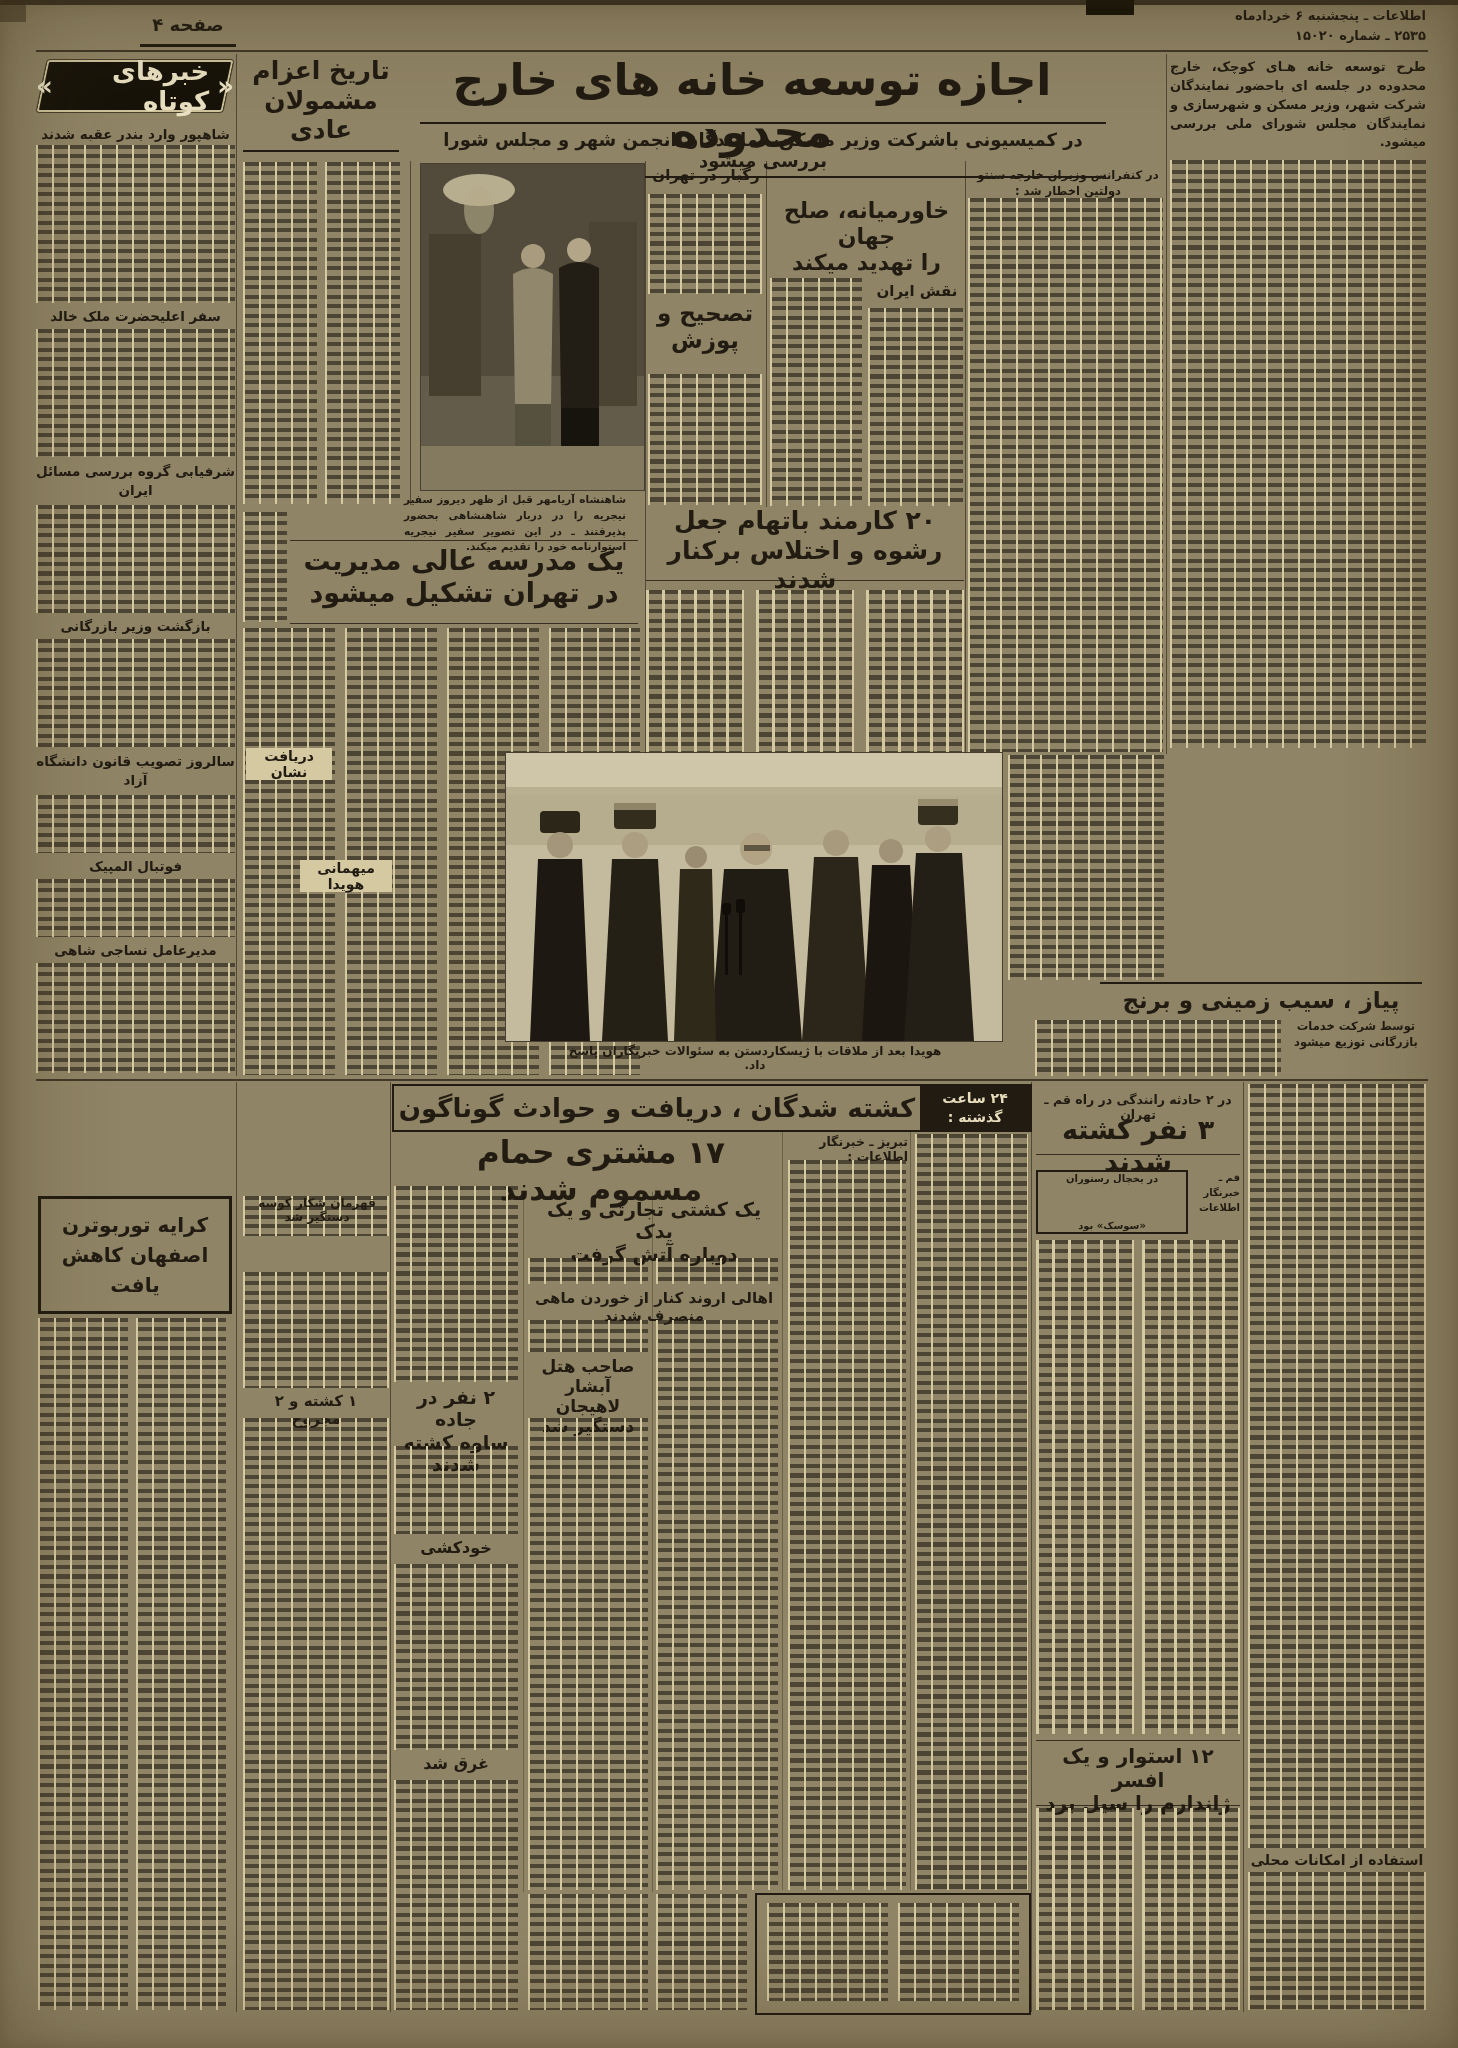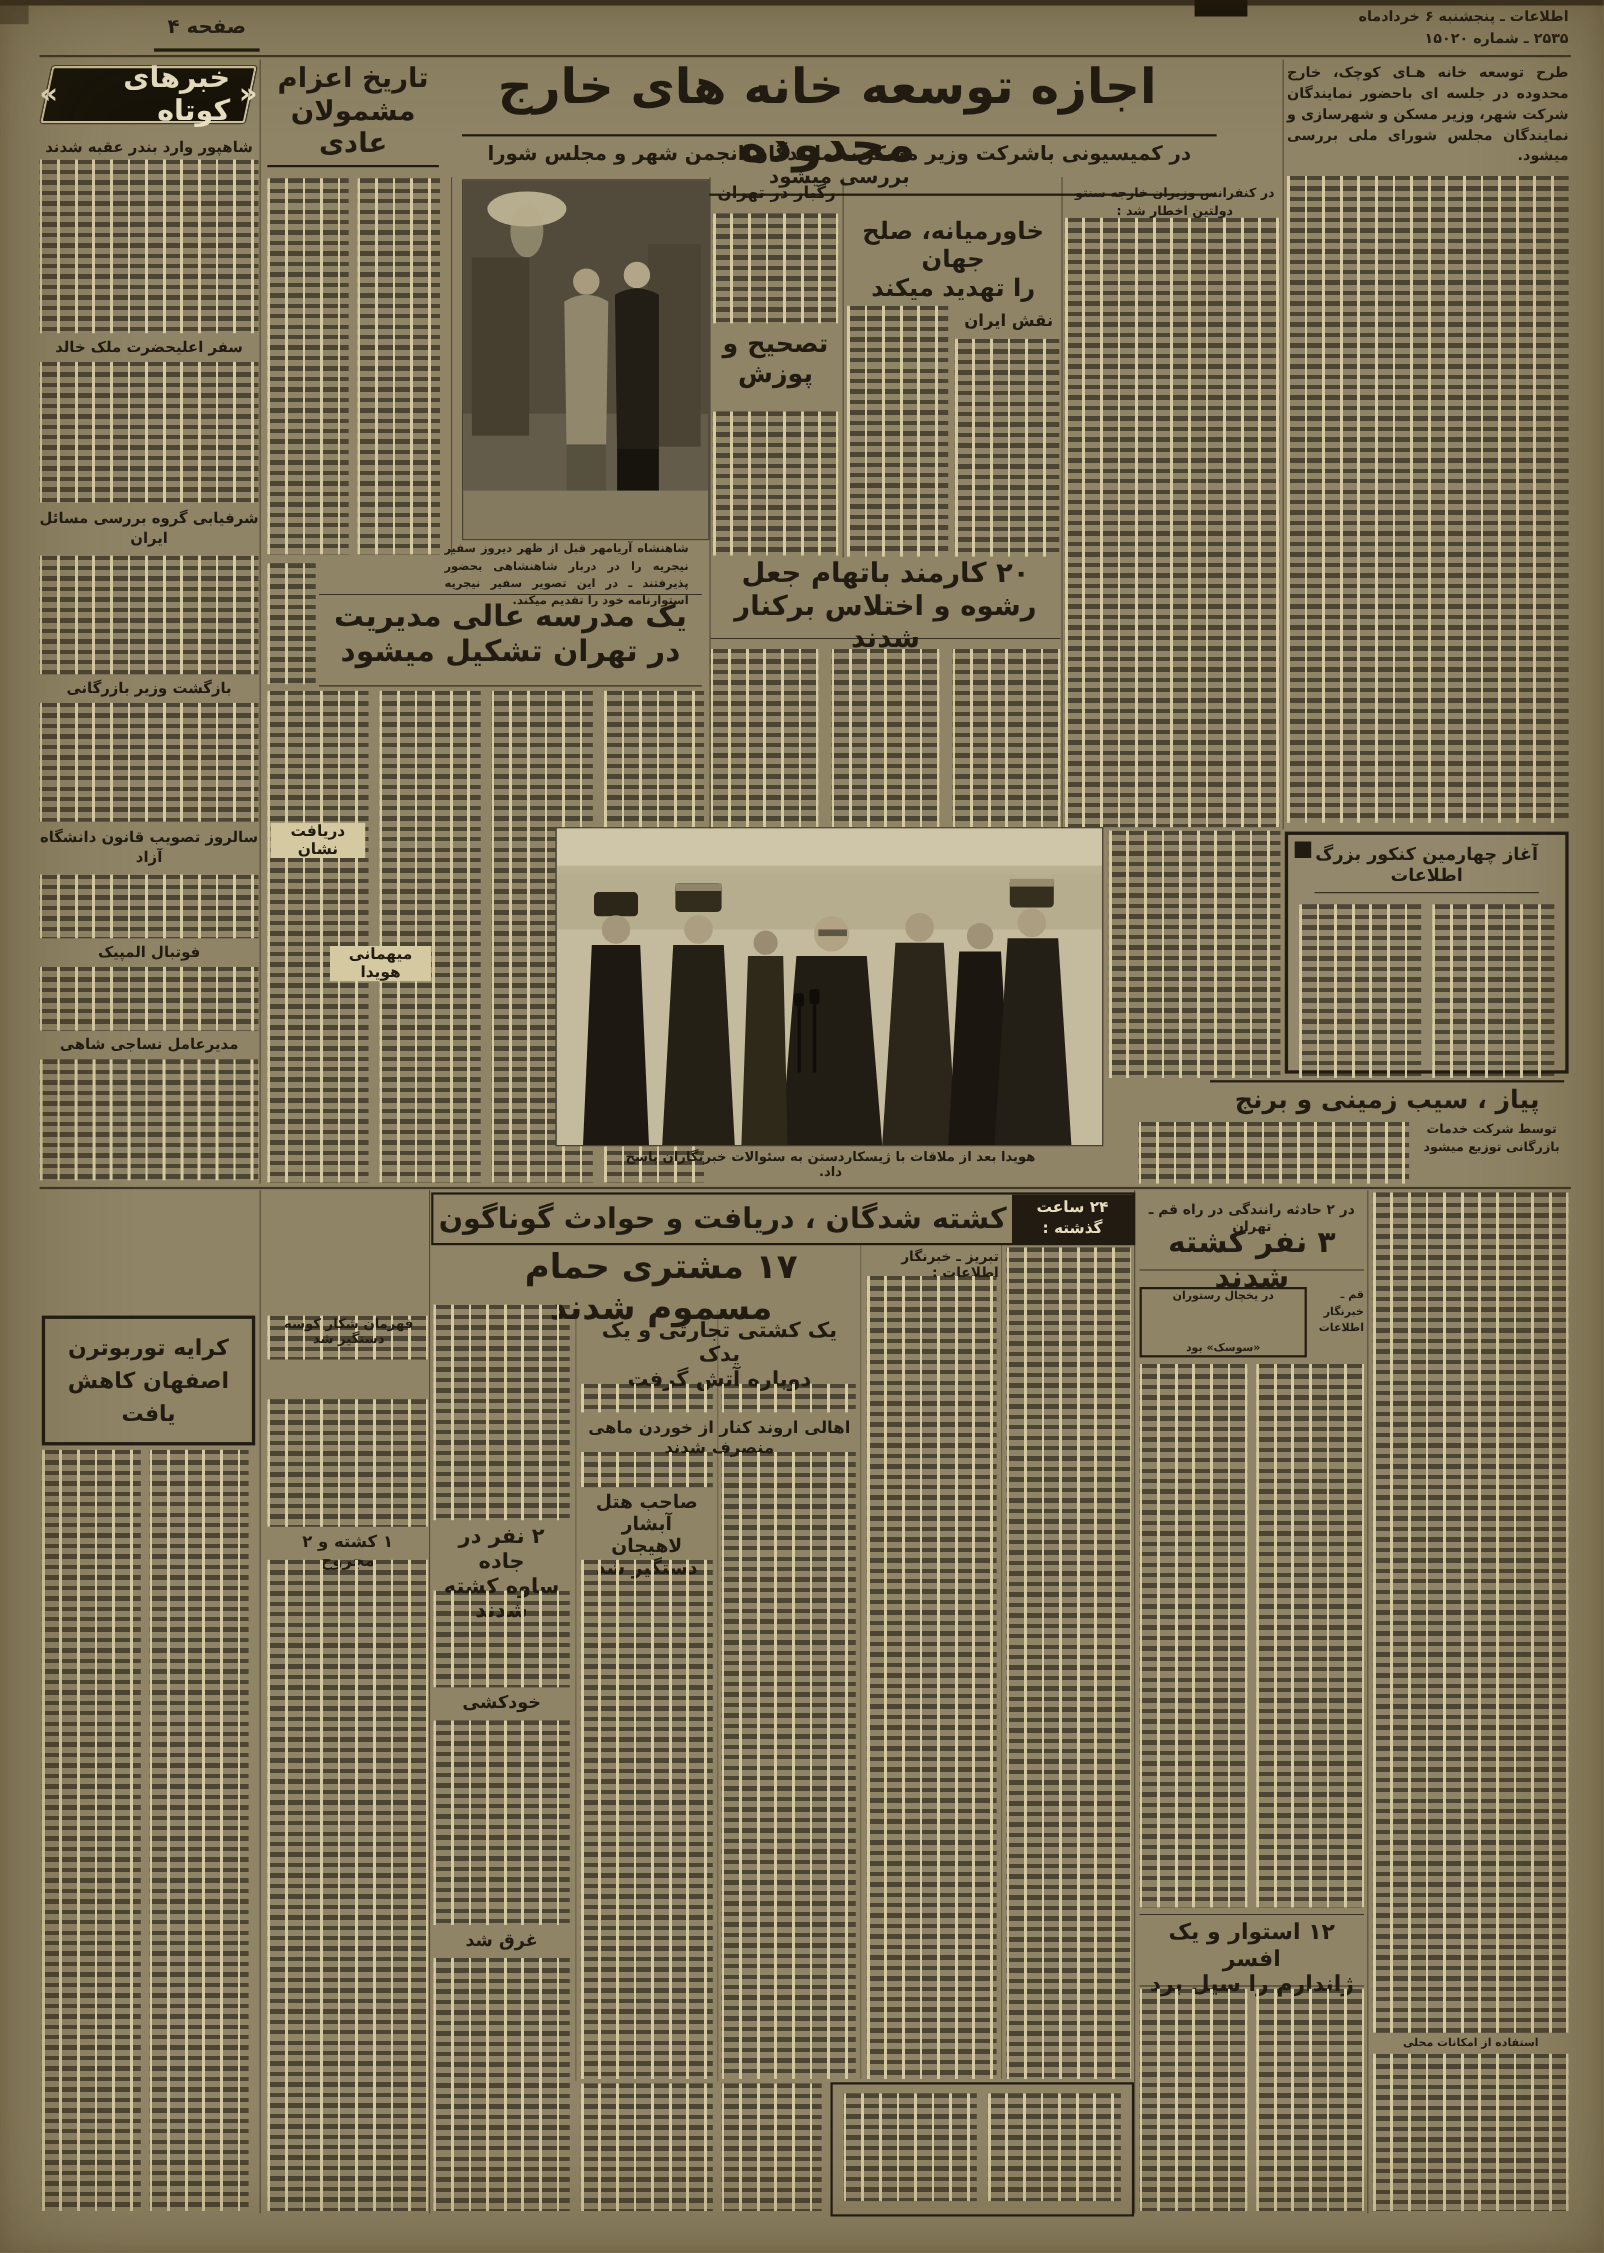--- a/index.html
+++ b/index.html
@@ -184,28 +184,20 @@
       <circle cx="432" cy="86" r="13" fill="#ab9e81"></circle>
       <path d="M410 100 L456 100 L468 288 L398 288 Z" fill="#231f16"></path>
 
       <circle cx="190" cy="104" r="11" fill="#998c70"></circle>
       <path d="M174 116 L206 116 L210 288 L168 288 Z" fill="#2e2919"></path>
     </svg>
   </div>
   <div class="abs caption" style="left:560px;top:1044px;width:390px;font-size:12px;text-align:center;">هویدا بعد از ملاقات با ژیسکاردستن به سئوالات خبرنگاران پاسخ داد.</div>
 
   <div class="abs sim" style="left:1008px;top:755px;width:156px;height:225px;"></div>
-  <div class="abs boxed3" style="left:1168px;top:756px;width:252px;height:214px;background:rgba(255,255,255,.04);">
-    <div class="abs" style="left:6px;top:6px;width:15px;height:15px;background:var(--ink);"></div>
-    <div class="sub" style="margin:8px 24px 6px 24px;font-size:16px;border-bottom:1.5px solid rgba(33,27,18,.8);padding-bottom:6px;">آغاز چهارمین کنکور بزرگ اطلاعات</div>
-    <div style="display:flex;gap:10px;padding:4px 10px;">
-      <div class="sim" style="flex:1;height:158px;"></div>
-      <div class="sim" style="flex:1;height:158px;"></div>
-    </div>
-  </div>
 
   <div class="abs hl" style="left:1100px;top:982px;width:322px;font-size:23px;border-top:2px solid var(--ink);padding-top:3px;">پیاز ، سیب زمینی و برنج</div>
   <div class="abs sub" style="left:1288px;top:1018px;width:136px;font-size:11.5px;line-height:1.4;">توسط شرکت خدمات بازرگانی توزیع میشود</div>
   <div class="abs sim" style="left:1035px;top:1020px;width:246px;height:56px;"></div>
 
   <div class="hr" style="left:36px;top:1079px;width:1392px;height:1.5px;"></div>
 
   <div class="abs boxed" style="left:392px;top:1084px;width:636px;height:44px;display:flex;align-items:stretch;">
     <div style="width:110px;background:var(--ink);color:#e7ddbd;font-weight:700;font-size:14px;line-height:1.35;display:flex;flex-direction:column;align-items:center;justify-content:center;">
       <span>۲۴ ساعت</span>
@@ -265,21 +257,21 @@
   <div class="abs sim" style="left:1142px;top:1240px;width:98px;height:494px;"></div>
   <div class="abs hl ruled" style="left:1036px;top:1740px;width:204px;height:60px;font-size:20px;padding-top:4px;">
     <div>۱۲ استوار و یک افسر</div>
     <div>ژاندارم را سیل برد</div>
   </div>
   <div class="abs sim" style="left:1036px;top:1808px;width:98px;height:202px;"></div>
   <div class="abs sim" style="left:1142px;top:1808px;width:98px;height:202px;"></div>
 
   <div class="abs flex-col" style="left:1248px;top:1084px;width:178px;height:926px;">
     <div class="sim" style="height:764px;"></div>
-    <div class="sub" style="font-size:10px;margin:4px 0;">استفاده از امکانات محلی</div>
+    <div class="sub" style="font-size:14px;margin:4px 0;">استفاده از امکانات محلی</div>
     <div class="sim" style="flex:1;"></div>
   </div>
 
   <div class="abs sim" style="left:243px;top:1196px;width:146px;height:40px;"></div>
   <div class="abs hl" style="left:245px;top:1196px;width:144px;font-size:12px;">قهرمان شکار کوسه دستگیر شد</div>
   <div class="abs sim" style="left:243px;top:1272px;width:146px;height:116px;"></div>
   <div class="abs sub" style="left:252px;top:1392px;width:128px;font-size:15px;">۱ کشته و ۲ مجروح</div>
   <div class="abs sim" style="left:243px;top:1418px;width:146px;height:592px;"></div>
 
   <div class="abs boxed3" style="left:38px;top:1196px;width:188px;height:112px;display:flex;flex-direction:column;align-items:center;justify-content:center;font-weight:700;font-size:20px;line-height:1.5;">

